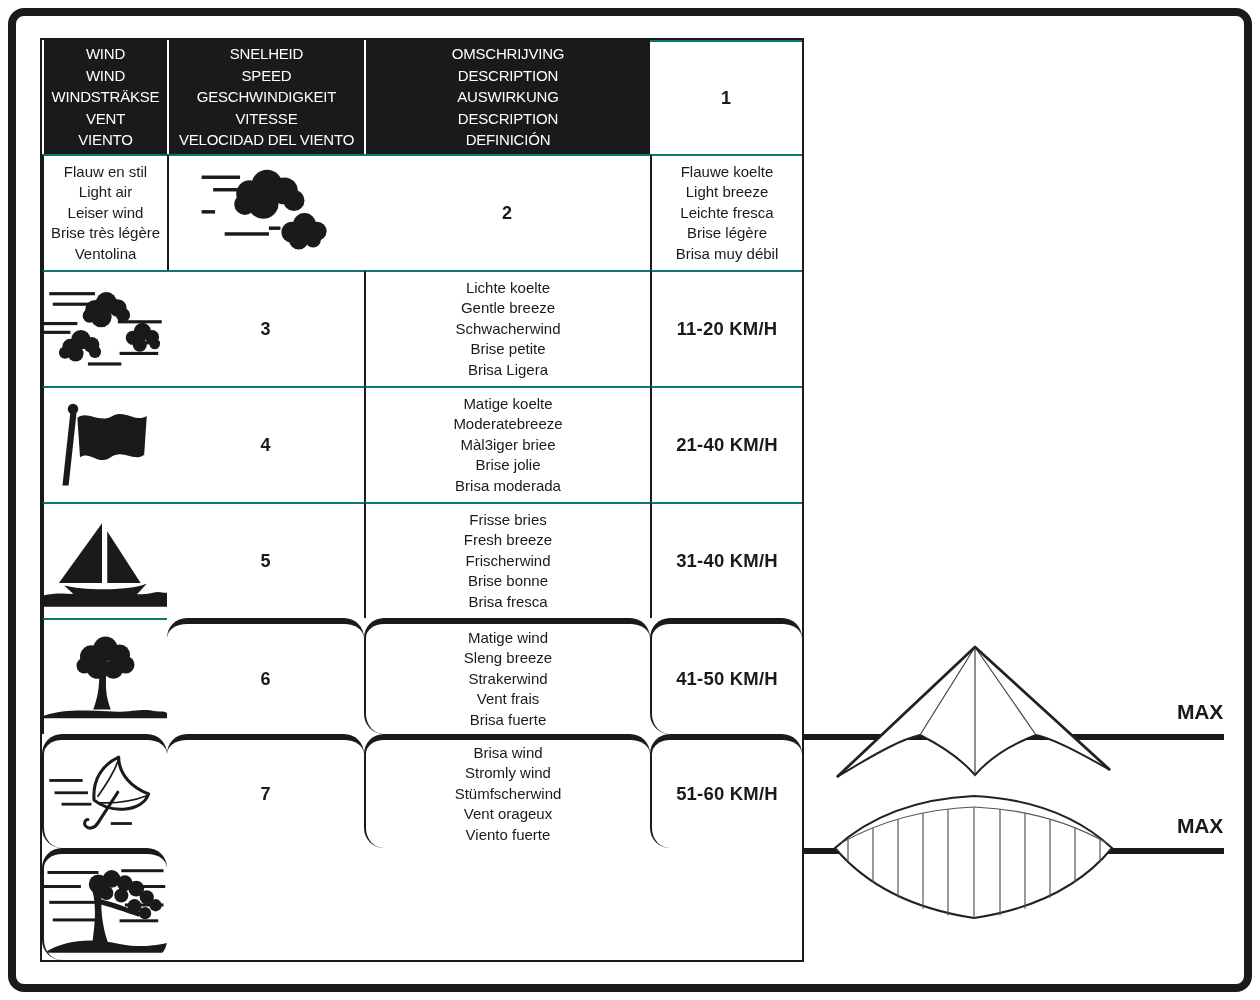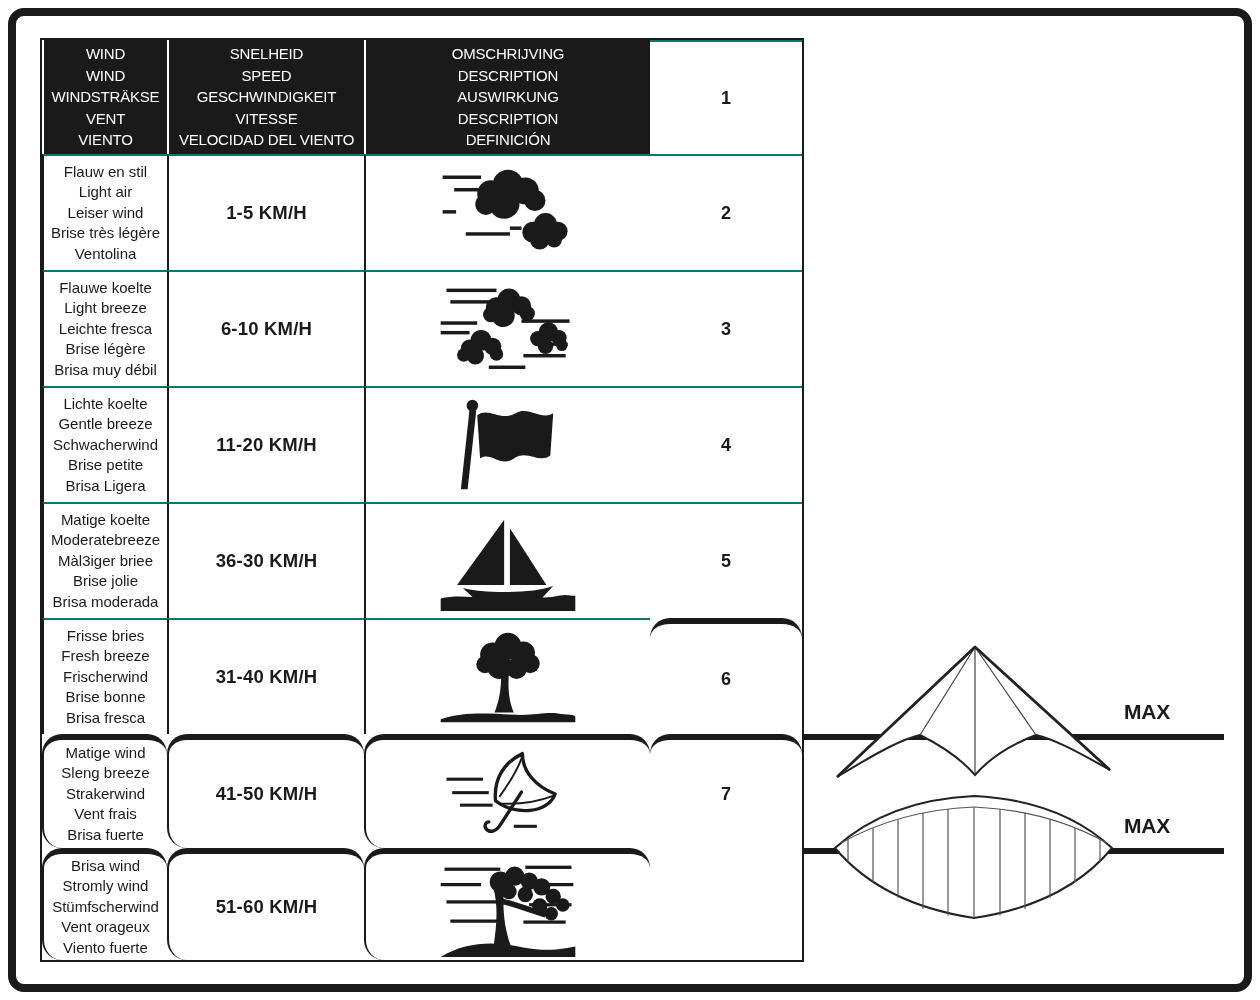--- a/index.html
+++ b/index.html
@@ -51,21 +51,21 @@
   .icon-cell svg { width: 142px; height: 100px; display: block; }
 
   
   .max-line {
     position: absolute; left: 802px; width: 422px; height: 6px;
     background: #1a1a1a;
   }
   .line-a { top: 734px; }
   .line-b { top: 848px; }
   .max-label {
-    position: absolute; left: 1046px; width: 124px;
+    position: absolute; left: 1099px; width: 124px;
     text-align: right; font-weight: bold; font-size: 21px;
     letter-spacing: -0.2px; color: #1a1a1a;
   }
   .label-a { top: 700px; }
   .label-b { top: 814px; }
   .kite { position: absolute; }
   .kite-delta { left: 828px; top: 642px; }
   .kite-parafoil { left: 828px; top: 790px; }
 </style>
 </head>
@@ -122,21 +122,20 @@
 AUSWIRKUNG
 DESCRIPTION
 DEFINICIÓN</div>
 
     <div class="cell c0 beaufort-num">1</div>
     <div class="cell wind-cell">Flauw en stil
 Light air
 Leiser wind
 Brise très légère
 Ventolina</div>
-    <div class="cell speed-cell">1-5 KM/H</div>
     <div class="cell icon-cell">
       <svg viewBox="0 0 140 104">
         <g fill="#1a1a1a">
           <rect x="2" y="13" width="40" height="3.6"></rect>
             <rect x="14" y="26" width="34" height="3.6"></rect>
           <rect x="2" y="49" width="14" height="3.6"></rect>
             <rect x="26" y="72" width="46" height="3.6"></rect>
           <rect x="72" y="66" width="12" height="3.6"></rect>
           <circle cx="52" cy="32" r="14"></circle>
             <circle cx="70" cy="23" r="16"></circle>
@@ -152,21 +151,20 @@
         </g>
       </svg>
     </div>
 
     <div class="cell c0 beaufort-num">2</div>
     <div class="cell wind-cell">Flauwe koelte
 Light breeze
 Leichte fresca
 Brise légère
 Brisa muy débil</div>
-    <div class="cell speed-cell">6-10 KM/H</div>
     <div class="cell icon-cell">
       <svg viewBox="0 0 140 104">
         <g fill="#1a1a1a">
           <rect x="6" y="10" width="52" height="3.6"></rect>
             <rect x="10" y="22" width="46" height="3.6"></rect>
           <rect x="0" y="44" width="38" height="3.6"></rect>
             <rect x="0" y="54" width="30" height="3.6"></rect>
           <rect x="84" y="42" width="50" height="3.6"></rect>
             <rect x="98" y="66" width="34" height="3.6"></rect>
           <rect x="86" y="78" width="44" height="3.6"></rect>
@@ -208,21 +206,21 @@
         </g>
       </svg>
     </div>
 
     <div class="cell c0 beaufort-num">4</div>
     <div class="cell wind-cell">Matige koelte
 Moderatebreeze
 Màl3iger briee
 Brise jolie
 Brisa moderada</div>
-    <div class="cell speed-cell">36-30 KM/H</div>
+    <div class="cell speed-cell">21-40 KM/H</div>
     <div class="cell icon-cell">
       <svg viewBox="0 0 140 104">
         <g fill="#1a1a1a">
           <path d="M66,9 L66,77 L17,77 Z"></path>
           <path d="M72,18 L110,77 L72,77 Z"></path>
           <path d="M23,80 C45,86 97,86 117,78 L103,93 L37,93 Z"></path>
           <path d="M0,91 C20,86 40,92 62,89 C86,86 104,93 124,88 C132,86 137,89 140,88 L140,104 L0,104 Z"></path>
         </g>
       </svg>
     </div>

